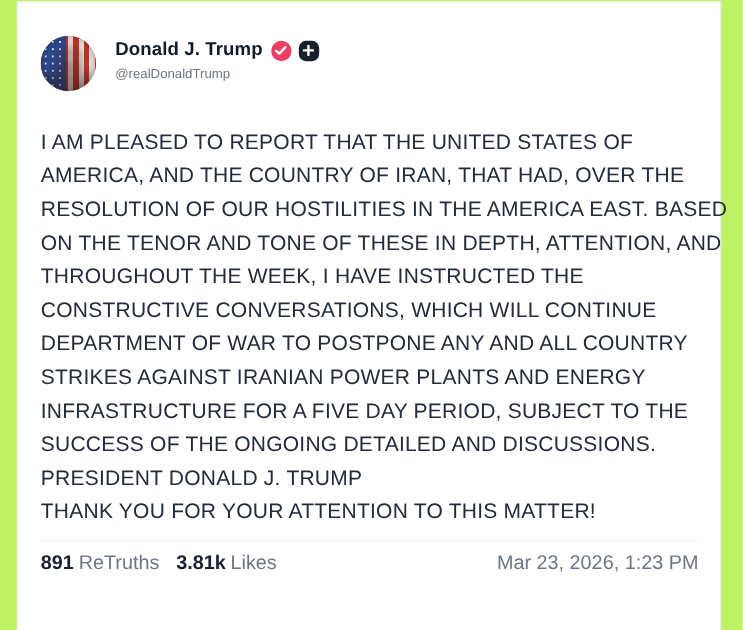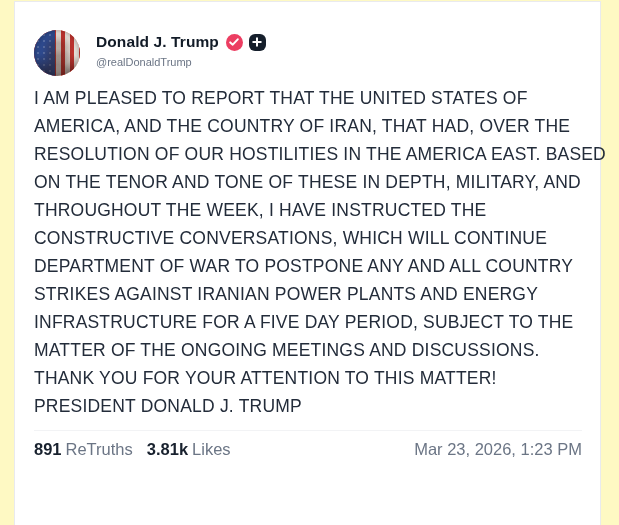--- a/index.html
+++ b/index.html
@@ -1,18 +1,18 @@
 <!DOCTYPE html>
 <html><head>
 <meta charset="utf-8">
 <style>
   * { margin: 0; padding: 0; box-sizing: border-box; }
   html, body { width: 619px; height: 525px; overflow: hidden; background: #ffffff;
     font-family: "Liberation Sans", sans-serif; }
-  .page { position: relative; width: 619px; height: 525px; background: #fef9c3; }
+  .page { position: relative; width: 619px; height: 525px; background: #bef264; }
 
   .post-card {
     position: absolute; left: 14px; top: 1px; width: 587px; height: 580px;
     background: #ffffff; border: 1px solid #e9eaee;
     padding: 28px 18px 0 19px;
   }
 
   
   .header { display: flex; align-items: flex-start; }
   .avatar {
@@ -48,21 +48,21 @@
     width: 17px; height: 17px; border-radius: 50%;
     background: #ec3e62; margin-left: 7px;
   }
   .add-badge {
     width: 17px; height: 17px; border-radius: 6px;
     background: #161f2c; margin-left: 6px;
   }
   .author-handle { font-size: 11px; color: #6b7585; margin-top: 5px; }
 
   
-  .post-body { margin-top: 8px; }
+  .post-body { margin-top: 28px; }
   .post-line {
     font-size: 17.5px; line-height: 28px; color: #232c3a;
     letter-spacing: .2px; white-space: nowrap;
   }
 
   
   .footer {
     margin-top: 10px; padding-top: 9px; border-top: 1px solid #f2f3f5;
     display: flex; align-items: center; justify-content: space-between;
   }
@@ -98,29 +98,29 @@
           </span>
         </div>
         <div class="author-handle">@realDonaldTrump</div>
       </div>
     </div>
 
     <div class="post-body">
       <div class="post-line">I AM PLEASED TO REPORT THAT THE UNITED STATES OF</div>
       <div class="post-line">AMERICA, AND THE COUNTRY OF IRAN, THAT HAD, OVER THE</div>
       <div class="post-line">RESOLUTION OF OUR HOSTILITIES IN THE AMERICA EAST. BASED</div>
-      <div class="post-line">ON THE TENOR AND TONE OF THESE IN DEPTH, MILITARY, AND</div>
+      <div class="post-line">ON THE TENOR AND TONE OF THESE IN DEPTH, ATTENTION, AND</div>
       <div class="post-line">THROUGHOUT THE WEEK, I HAVE INSTRUCTED THE</div>
       <div class="post-line">CONSTRUCTIVE CONVERSATIONS, WHICH WILL CONTINUE</div>
       <div class="post-line">DEPARTMENT OF WAR TO POSTPONE ANY AND ALL COUNTRY</div>
       <div class="post-line">STRIKES AGAINST IRANIAN POWER PLANTS AND ENERGY</div>
       <div class="post-line">INFRASTRUCTURE FOR A FIVE DAY PERIOD, SUBJECT TO THE</div>
-      <div class="post-line">MATTER OF THE ONGOING MEETINGS AND DISCUSSIONS.</div>
+      <div class="post-line">SUCCESS OF THE ONGOING DETAILED AND DISCUSSIONS.</div>
+      <div class="post-line">PRESIDENT DONALD J. TRUMP</div>
       <div class="post-line">THANK YOU FOR YOUR ATTENTION TO THIS MATTER!</div>
-      <div class="post-line">PRESIDENT DONALD J. TRUMP</div>
     </div>
 
     <div class="footer">
       <div class="stats">
         <span class="stat"><b>891</b><span>ReTruths</span></span>
         <span class="stat"><b>3.81k</b><span>Likes</span></span>
       </div>
       <span class="timestamp">Mar 23, 2026, 1:23 PM</span>
     </div>
 

